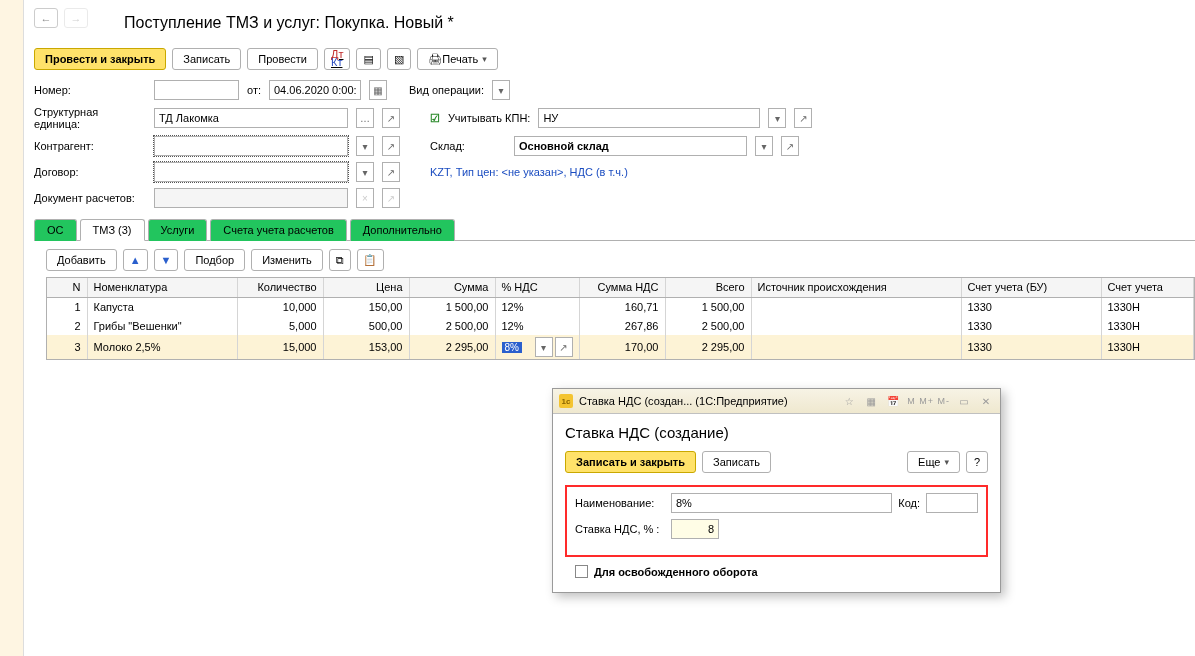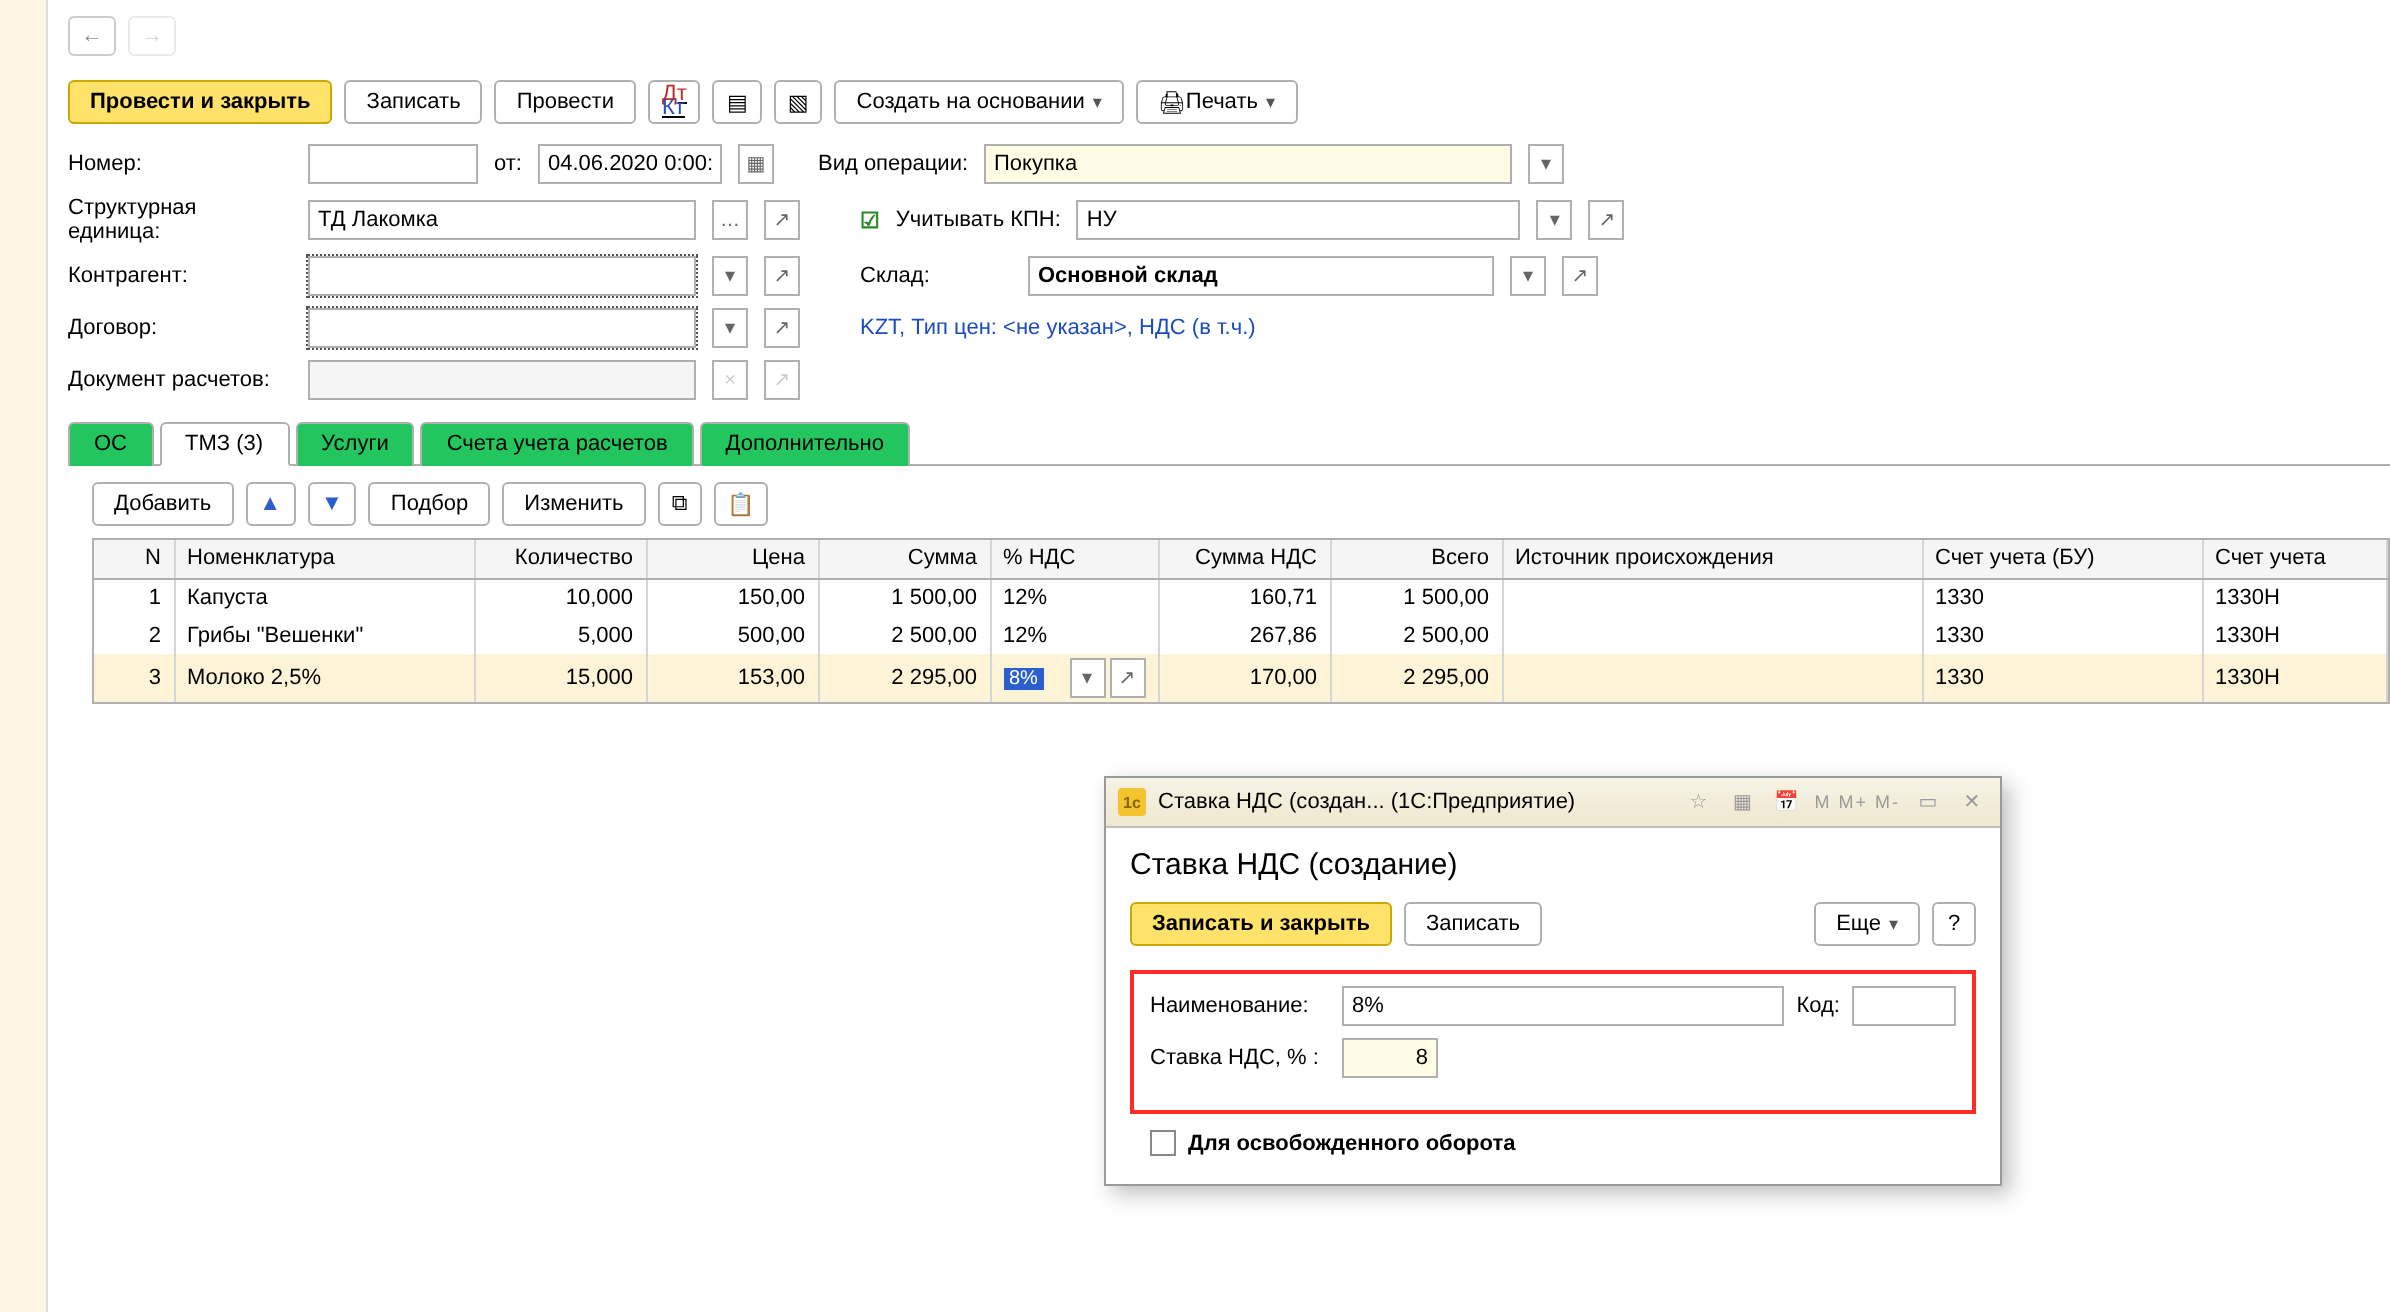--- a/index.html
+++ b/index.html
@@ -62,47 +62,44 @@
 </head>
 <body>
 
 <div class="sidebar-stub"></div>
 
 <div class="main">
   <div class="nav-arrows">
     <div class="nav-btn">←</div>
     <div class="nav-btn" style="opacity:.4">→</div>
   </div>
+  <div class="title">Поступление ТМЗ и услуг: Покупка. Новый *</div>
 
   <div class="toolbar">
     <div class="btn btn-yellow">Провести и закрыть</div>
     <div class="btn">Записать</div>
     <div class="btn">Провести</div>
     <div class="btn btn-icon">
         <span class="dtkt"><span class="dt">Дт</span><br><span class="kt">Кт</span></span>
       </div>
     <div class="btn btn-icon">▤</div>
     <div class="btn btn-icon">▧</div>
-    <div class="btn btn-drop">Создать на основании</div>
     <div class="btn btn-drop">
         <span>🖨 </span>
         <span>Печать</span>
       </div>
   </div>
 
   <div class="form-row">
     <label>Номер:</label>
     <input class="input" style="width: 85px;" value="">
     <label style="width:auto">от:</label>
     <input class="input" style="width: 92px;" value="04.06.2020 0:00:00">
     <div class="micro-btn">▦</div>
     <label style="width:auto;margin-left:14px">Вид операции:</label>
-    <div class="input input-yellow" style="width:264px;display:flex;align-items:center">
-        <span>Покупка</span>
-      </div>
     <div class="micro-btn">▾</div>
   </div>
 
   <div class="form-row">
     <label>Структурная единица:</label>
     <input class="input" style="width: 194px;" value="ТД Лакомка">
     <div class="micro-btn">…</div>
     <div class="micro-btn">↗</div>
     <div style="width:14px"></div>
     <span class="green-chk">☑</span>

